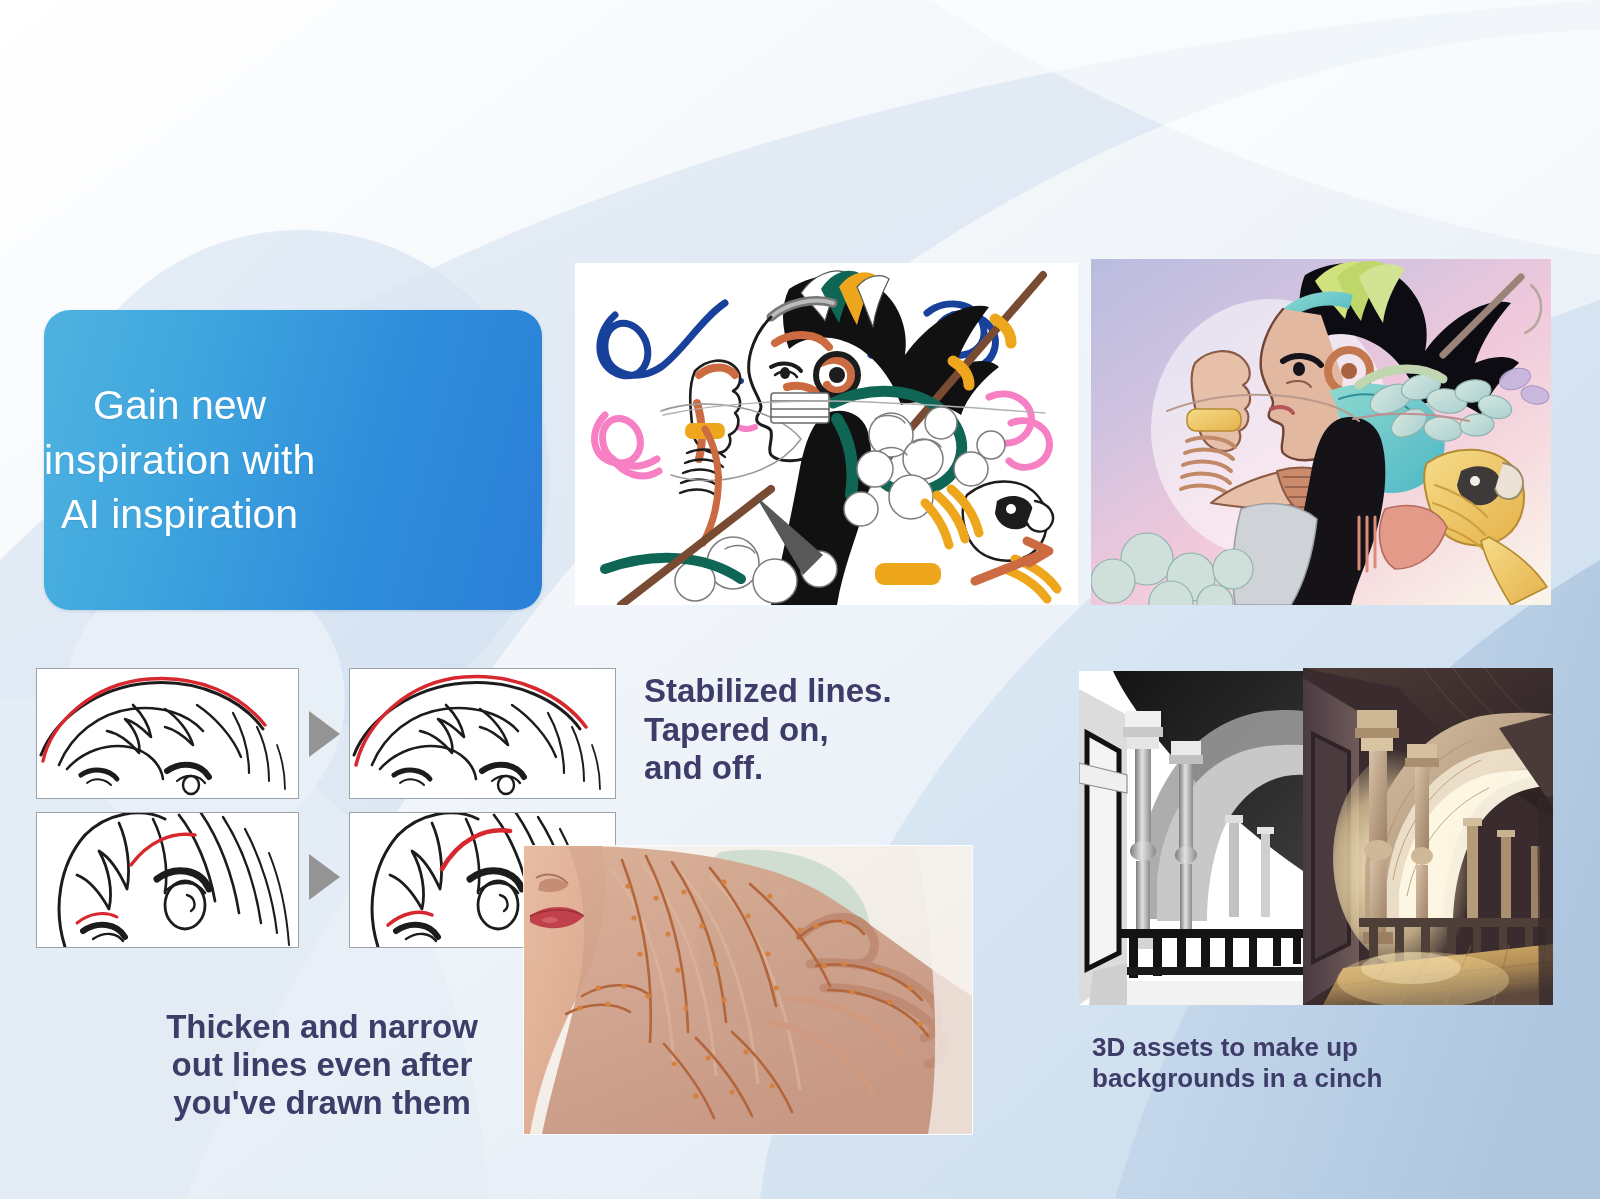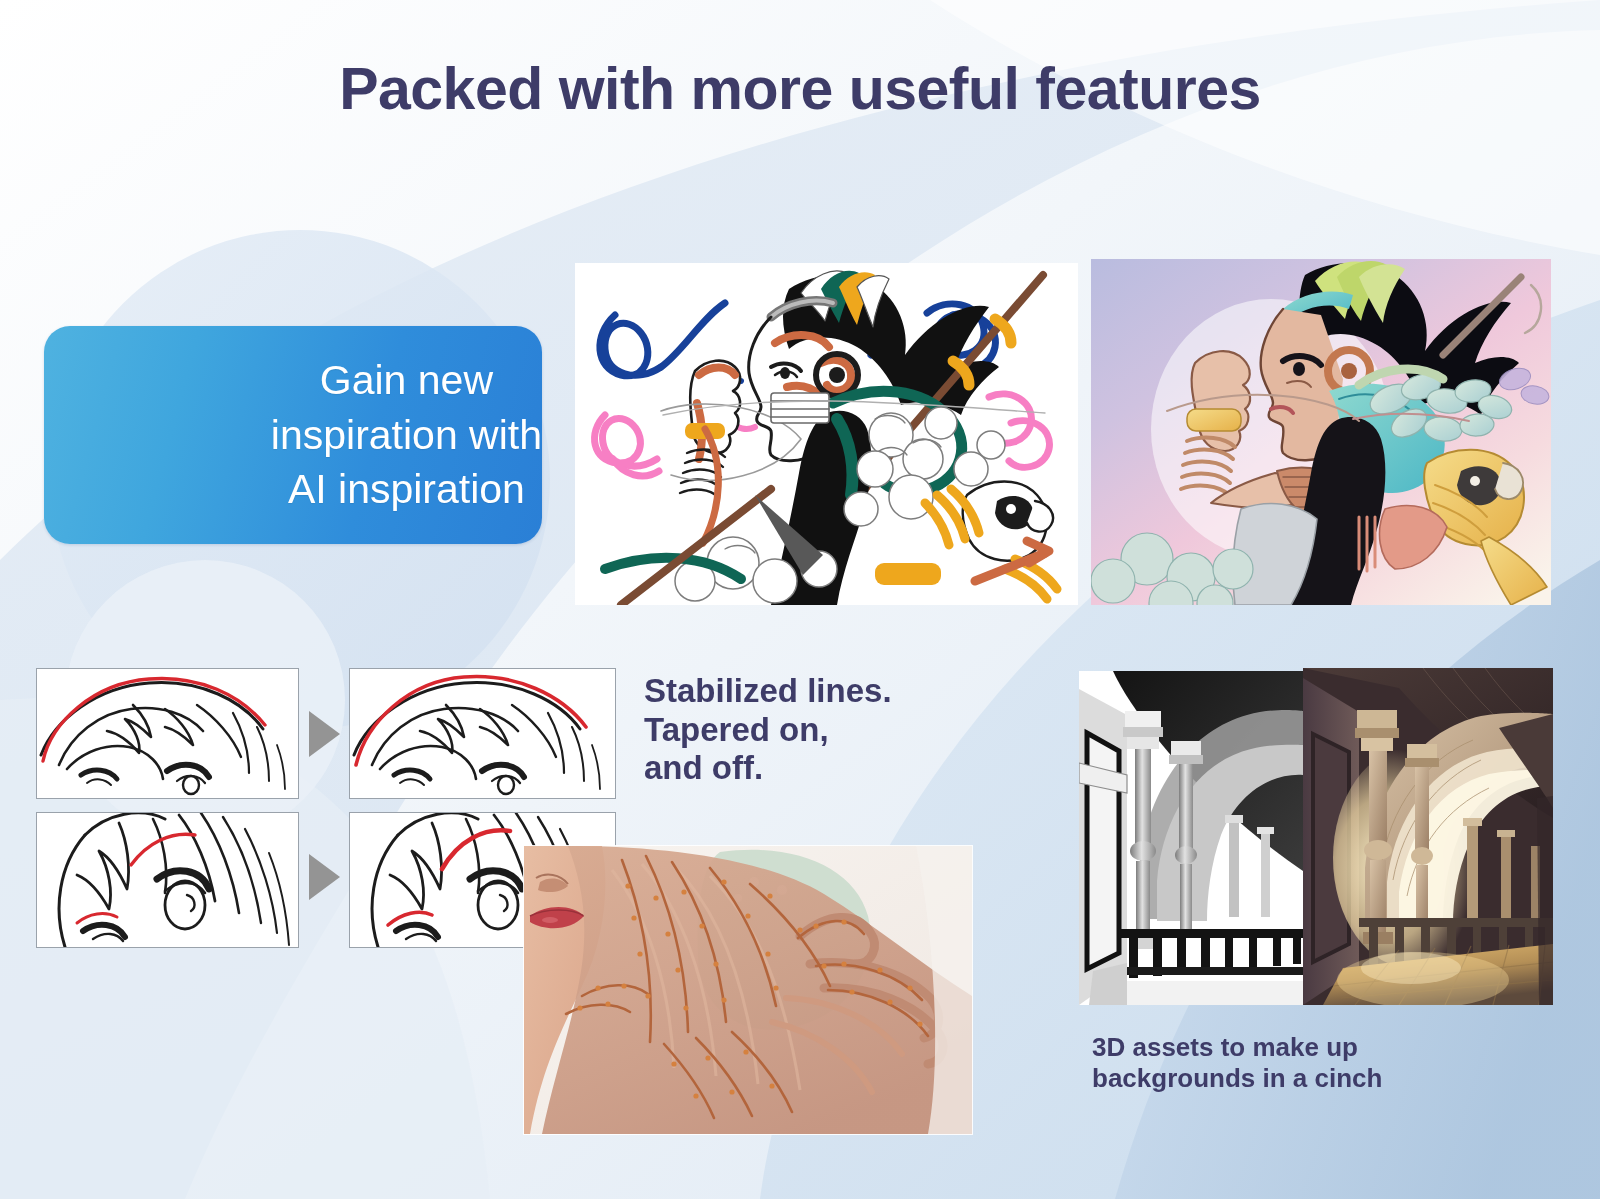--- a/index.html
+++ b/index.html
@@ -19,25 +19,25 @@
     text-align:center;
     color:#3e3c68;
     font-size:59px;font-weight:bold;line-height:1.14;
     letter-spacing:-0.5px;
     z-index:40;
   }
   .title span{display:block;}
 
   
   .callout{
-    position:absolute;left:44px;top:326px;width:498px;height:218px;
+    position:absolute;left:44px;top:310px;width:498px;height:300px;
     border-radius:26px;
     background:linear-gradient(105deg,#4fb2e0 0%,#3fa6de 28%,#2f8ddb 65%,#2a7fd6 100%);
     box-shadow:0 1px 3px rgba(40,80,140,.18);
-    display:flex;align-items:center;justify-content:flex-end;
+    display:flex;align-items:center;justify-content:flex-start;
     z-index:30;
   }
   .callout-text{
     color:#ffffff;text-align:center;
     font-size:41px;line-height:1.33;font-weight:400;
     text-shadow:0 1px 1px rgba(0,0,0,.08);
   }
   .callout-text span{display:block;}
 
   
@@ -113,21 +113,20 @@
 
     <path d="M0,700 C120,690 240,720 330,800 C420,880 470,1000 490,1199 L0,1199 Z" fill="#e6eef6" opacity="0.75"></path>
 
     <circle cx="300" cy="480" r="250" fill="url(#gCircle)" opacity="0.85"></circle>
     <circle cx="205" cy="700" r="140" fill="#e9f0f7" opacity="0.9"></circle>
 
     <path d="M930,0 L1600,0 L1600,255 C1330,210 1100,110 930,0 Z" fill="#ffffff" opacity="0.55"></path>
   </svg>
 
   <div class="title">
-    <span>Packed with more useful features</span>
   </div>
 
   <div class="callout">
     <div class="callout-text">
       <span>Gain new</span>
       <span>inspiration with</span>
       <span>AI inspiration</span>
     </div>
   </div>
 
@@ -811,19 +810,24 @@
       <path d="M234,130 L250,128 V337 H236 Z" fill="#33272a" opacity=".7"></path>
     </svg>
   </div>
 
   <div class="caption" id="cap-stabilized">
     <span>Stabilized lines.</span>
     <span>Tapered on,</span>
     <span>and off.</span>
   </div>
 
+  <div class="caption" id="cap-thicken">
+    <span>Thicken and narrow</span>
+    <span>out lines even after</span>
+    <span>you've drawn them</span>
+  </div>
 
   <div class="caption" id="cap-3d">
     <span>3D assets to make up</span>
     <span>backgrounds in a cinch</span>
   </div>
 
 </div>
 
 </body></html>

